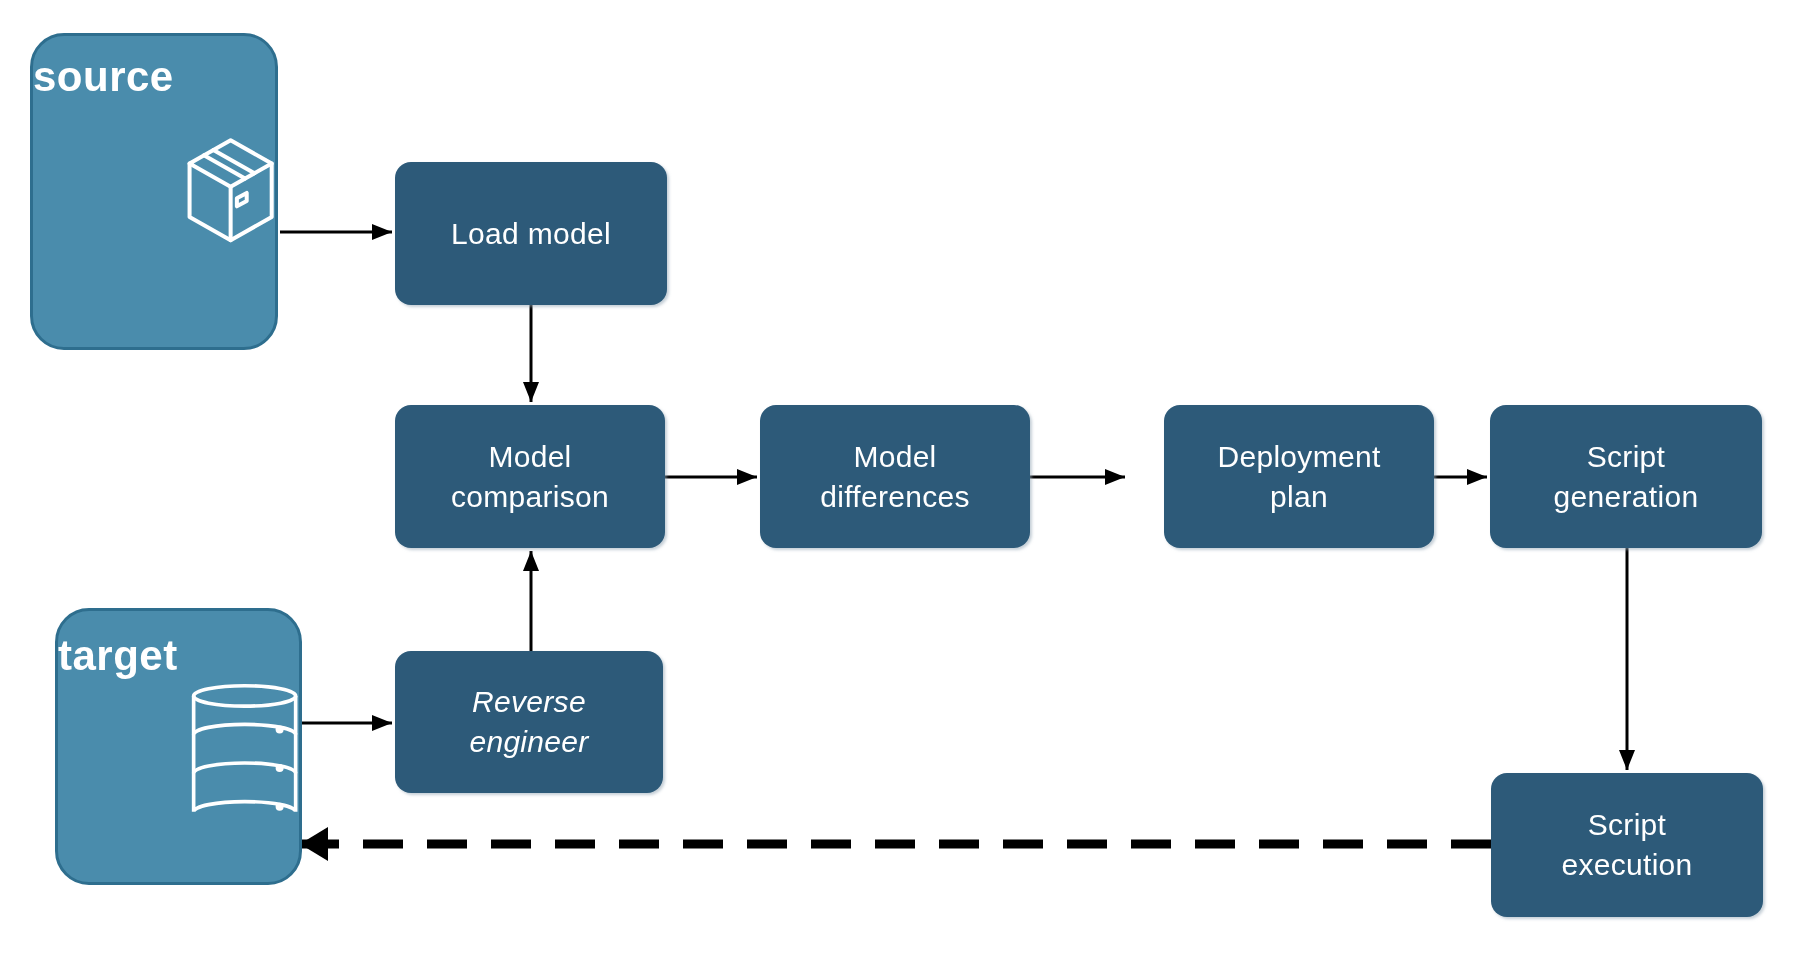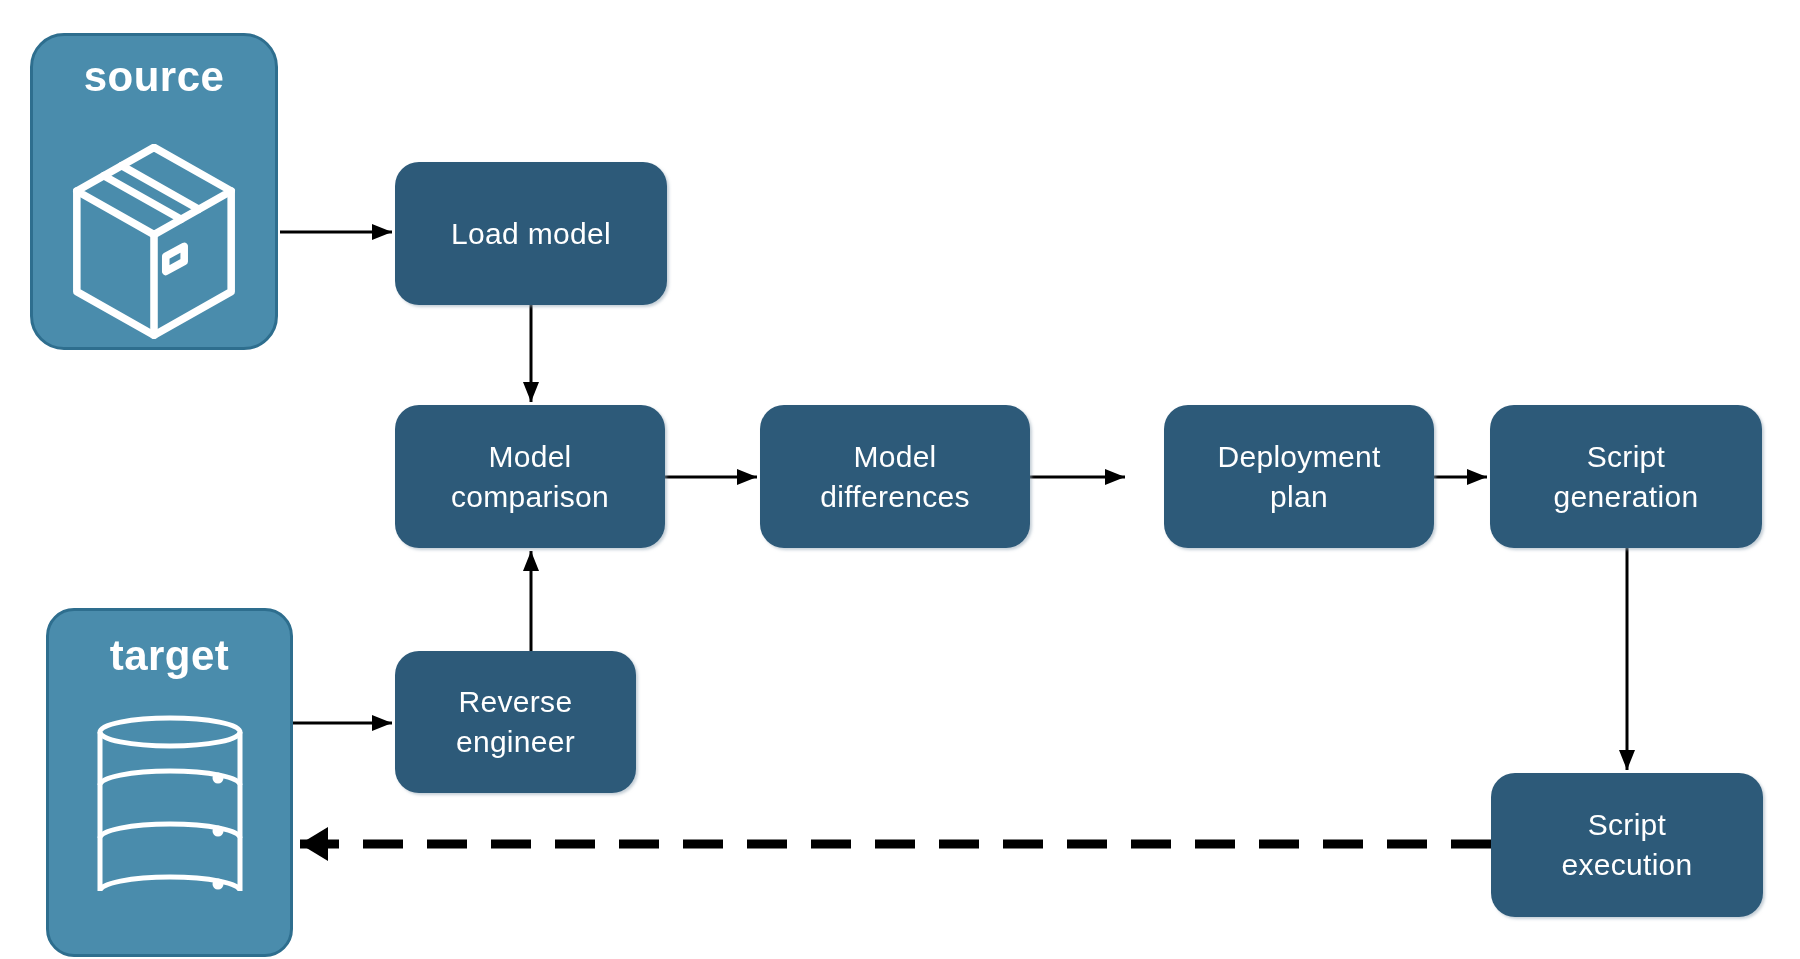--- a/index.html
+++ b/index.html
@@ -14,42 +14,41 @@
   .edges {
     position: absolute;
     left: 0; top: 0;
     width: 1800px; height: 959px;
     z-index: 1;
   }
   .node {
     position: absolute;
     z-index: 2;
     background: #2D5A79;
-    border-radius: 24px;
+    border-radius: 16px;
     color: #ffffff;
     display: flex;
     align-items: center;
     justify-content: center;
     text-align: center;
     font-size: 30px;
     line-height: 40px;
     letter-spacing: 0.3px;
     white-space: pre-line;
     box-shadow: 2px 2px 3px rgba(150,168,182,0.55);
   }
   .container {
     position: absolute;
     z-index: 2;
     background: #4A8CAC;
     border: 3px solid #2E6E8E;
     border-radius: 34px;
     box-sizing: border-box;
     display: flex;
-    flex-direction: column;
-    align-items: center;
+    flex-direction: row;
     gap: 12px;
   }
   .container-label {
     color: #ffffff;
     font-weight: 700;
     font-size: 42px;
     line-height: 46px;
     letter-spacing: 0.5px;
   }
   .icon { display: block; }
@@ -86,21 +85,21 @@
     <svg class="icon" width="176" height="213" viewBox="0 0 100 121" style="margin-top:32px;" fill="none" stroke="#FFFFFF" stroke-width="4.5" stroke-linejoin="round" stroke-linecap="round">
       <polygon points="50,2 96,28 50,54 4,28"></polygon>
       <path d="M4,28 L4,88 L50,114 L96,88 L96,28"></path>
       <line x1="50" y1="54" x2="50" y2="114"></line>
       <line x1="30.7" y1="12.9" x2="76.7" y2="38.9"></line>
       <line x1="20.1" y1="18.9" x2="66.1" y2="44.9"></line>
       <polygon points="57,67 68,61 68,70 57,76"></polygon>
     </svg>
   </div>
 
-  <div class="container" style="left:46px; top:608px; width:247px; height:349px; padding-top:22px;border-radius:28px;">
+  <div class="container" style="left:55px; top:608px; width:247px; height:277px; padding-top:22px;">
     <div class="container-label">target</div>
     <svg class="icon" width="150" height="196" viewBox="0 0 150 196" style="margin-top:24px;" fill="none" stroke="#FFFFFF" stroke-width="5">
       <ellipse cx="75" cy="17" rx="70" ry="14"></ellipse>
       <path d="M5,17 L5,176 A70 14 0 0 1 145,176 L145,17"></path>
       <path d="M5,70 A70 14 0 0 1 145,70"></path>
       <path d="M5,123 A70 14 0 0 1 145,123"></path>
       <circle cx="123" cy="63" r="5.5" fill="#FFFFFF" stroke="none"></circle>
       <circle cx="123" cy="116" r="5.5" fill="#FFFFFF" stroke="none"></circle>
       <circle cx="123" cy="169" r="5.5" fill="#FFFFFF" stroke="none"></circle>
     </svg>
@@ -113,19 +112,19 @@
 
   <div class="node" style="left:760px; top:405px; width:270px; height:143px;">Model
 differences</div>
 
   <div class="node" style="left:1128px; top:405px; width:270px; height:143px;margin-left:36px;">Deployment
 plan</div>
 
   <div class="node" style="left:1490px; top:405px; width:272px; height:143px;">Script
 generation</div>
 
-  <div class="node" style="left:395px; top:651px; width:241px; height:142px;">Reverse
+  <div class="node" style="left:395px; top:651px; width:268px; height:142px;font-style:italic;">Reverse
 engineer</div>
 
   <div class="node" style="left:1491px; top:773px; width:272px; height:144px;">Script
 execution</div>
 
 </div>
 
 </body></html>

